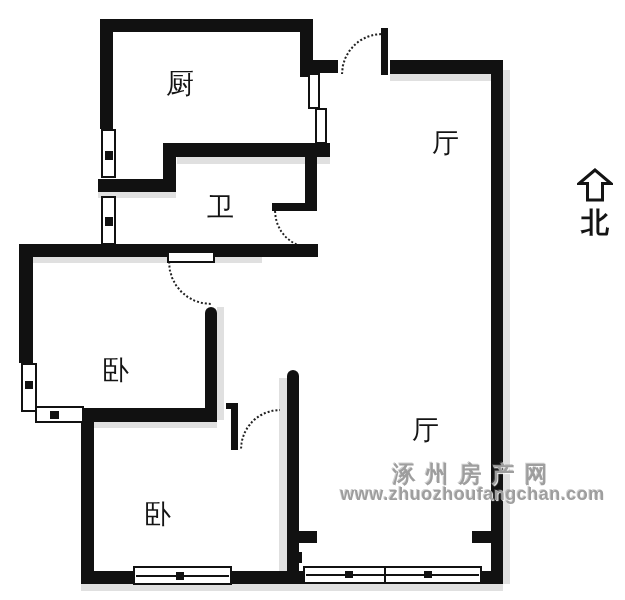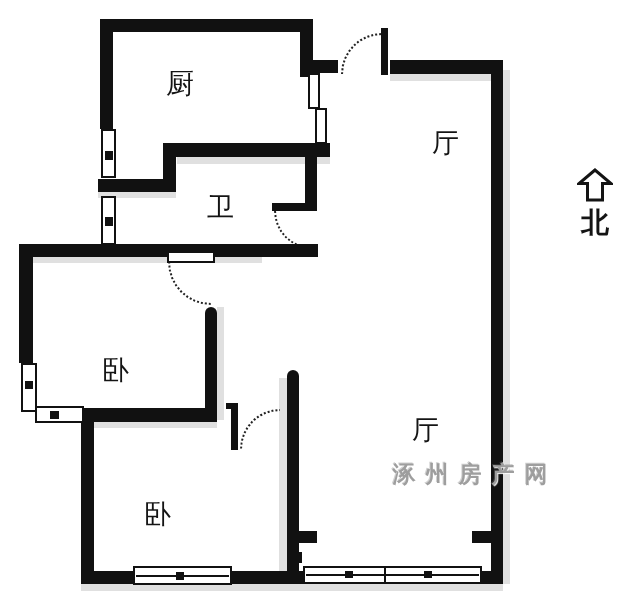--- a/index.html
+++ b/index.html
@@ -108,14 +108,15 @@
   <div class="label" style="left:144px;top:501px;font-size:27px;">卧</div>
 
   <div class="compass" style="left:577px;top:168px;width:36px;">
     <svg width="36" height="34" viewBox="0 0 36 34" style="display:block;margin:0 auto;">
       <polygon points="18,2 2,15.5 10.5,15.5 10.5,32 25.5,32 25.5,15.5 34,15.5" fill="#ffffff" stroke="#141414" stroke-width="3" stroke-linejoin="miter"></polygon>
     </svg>
     <span class="char">北</span>
   </div>
 
   <div class="wm wm1" style="left:350px;top:459px;width:250px;">涿州房产网</div>
+  <div class="wm wm2" style="left:340px;top:484px;width:265px;">www.zhuozhoufangchan.com</div>
 
 </div>
 
 </body></html>

